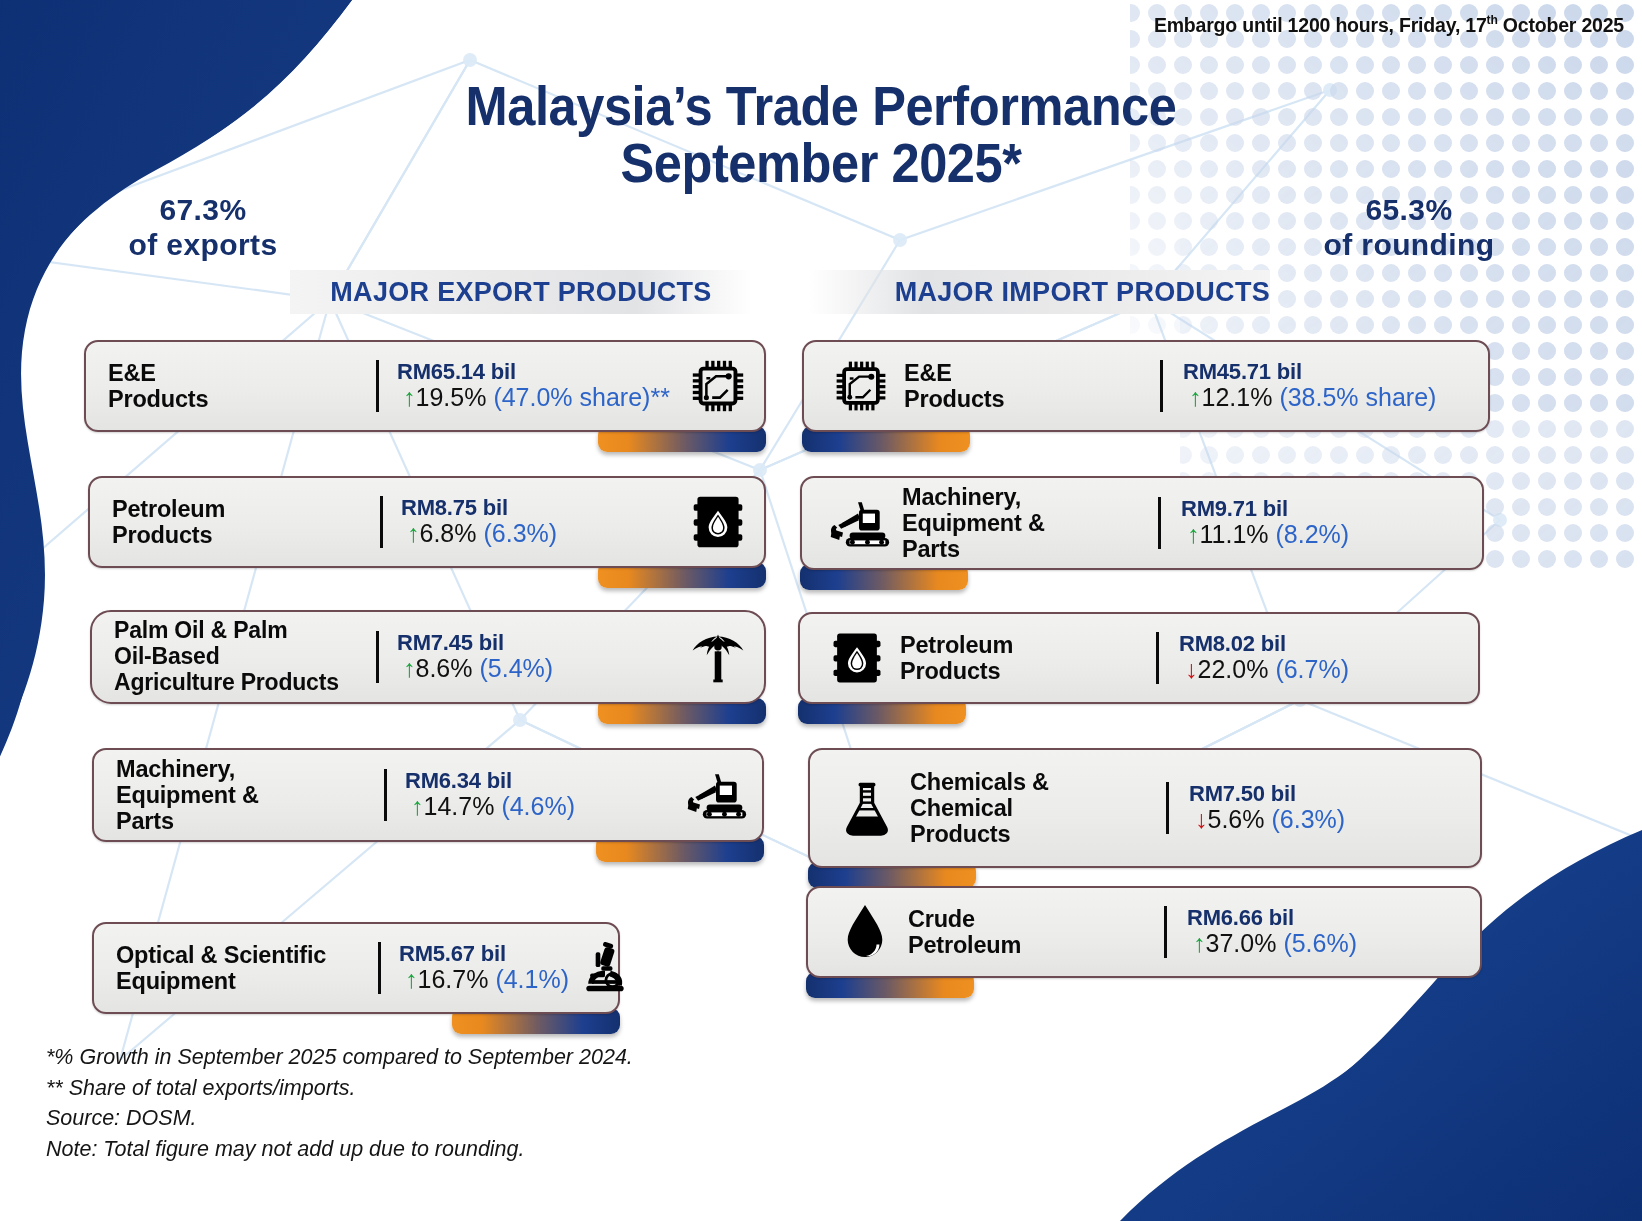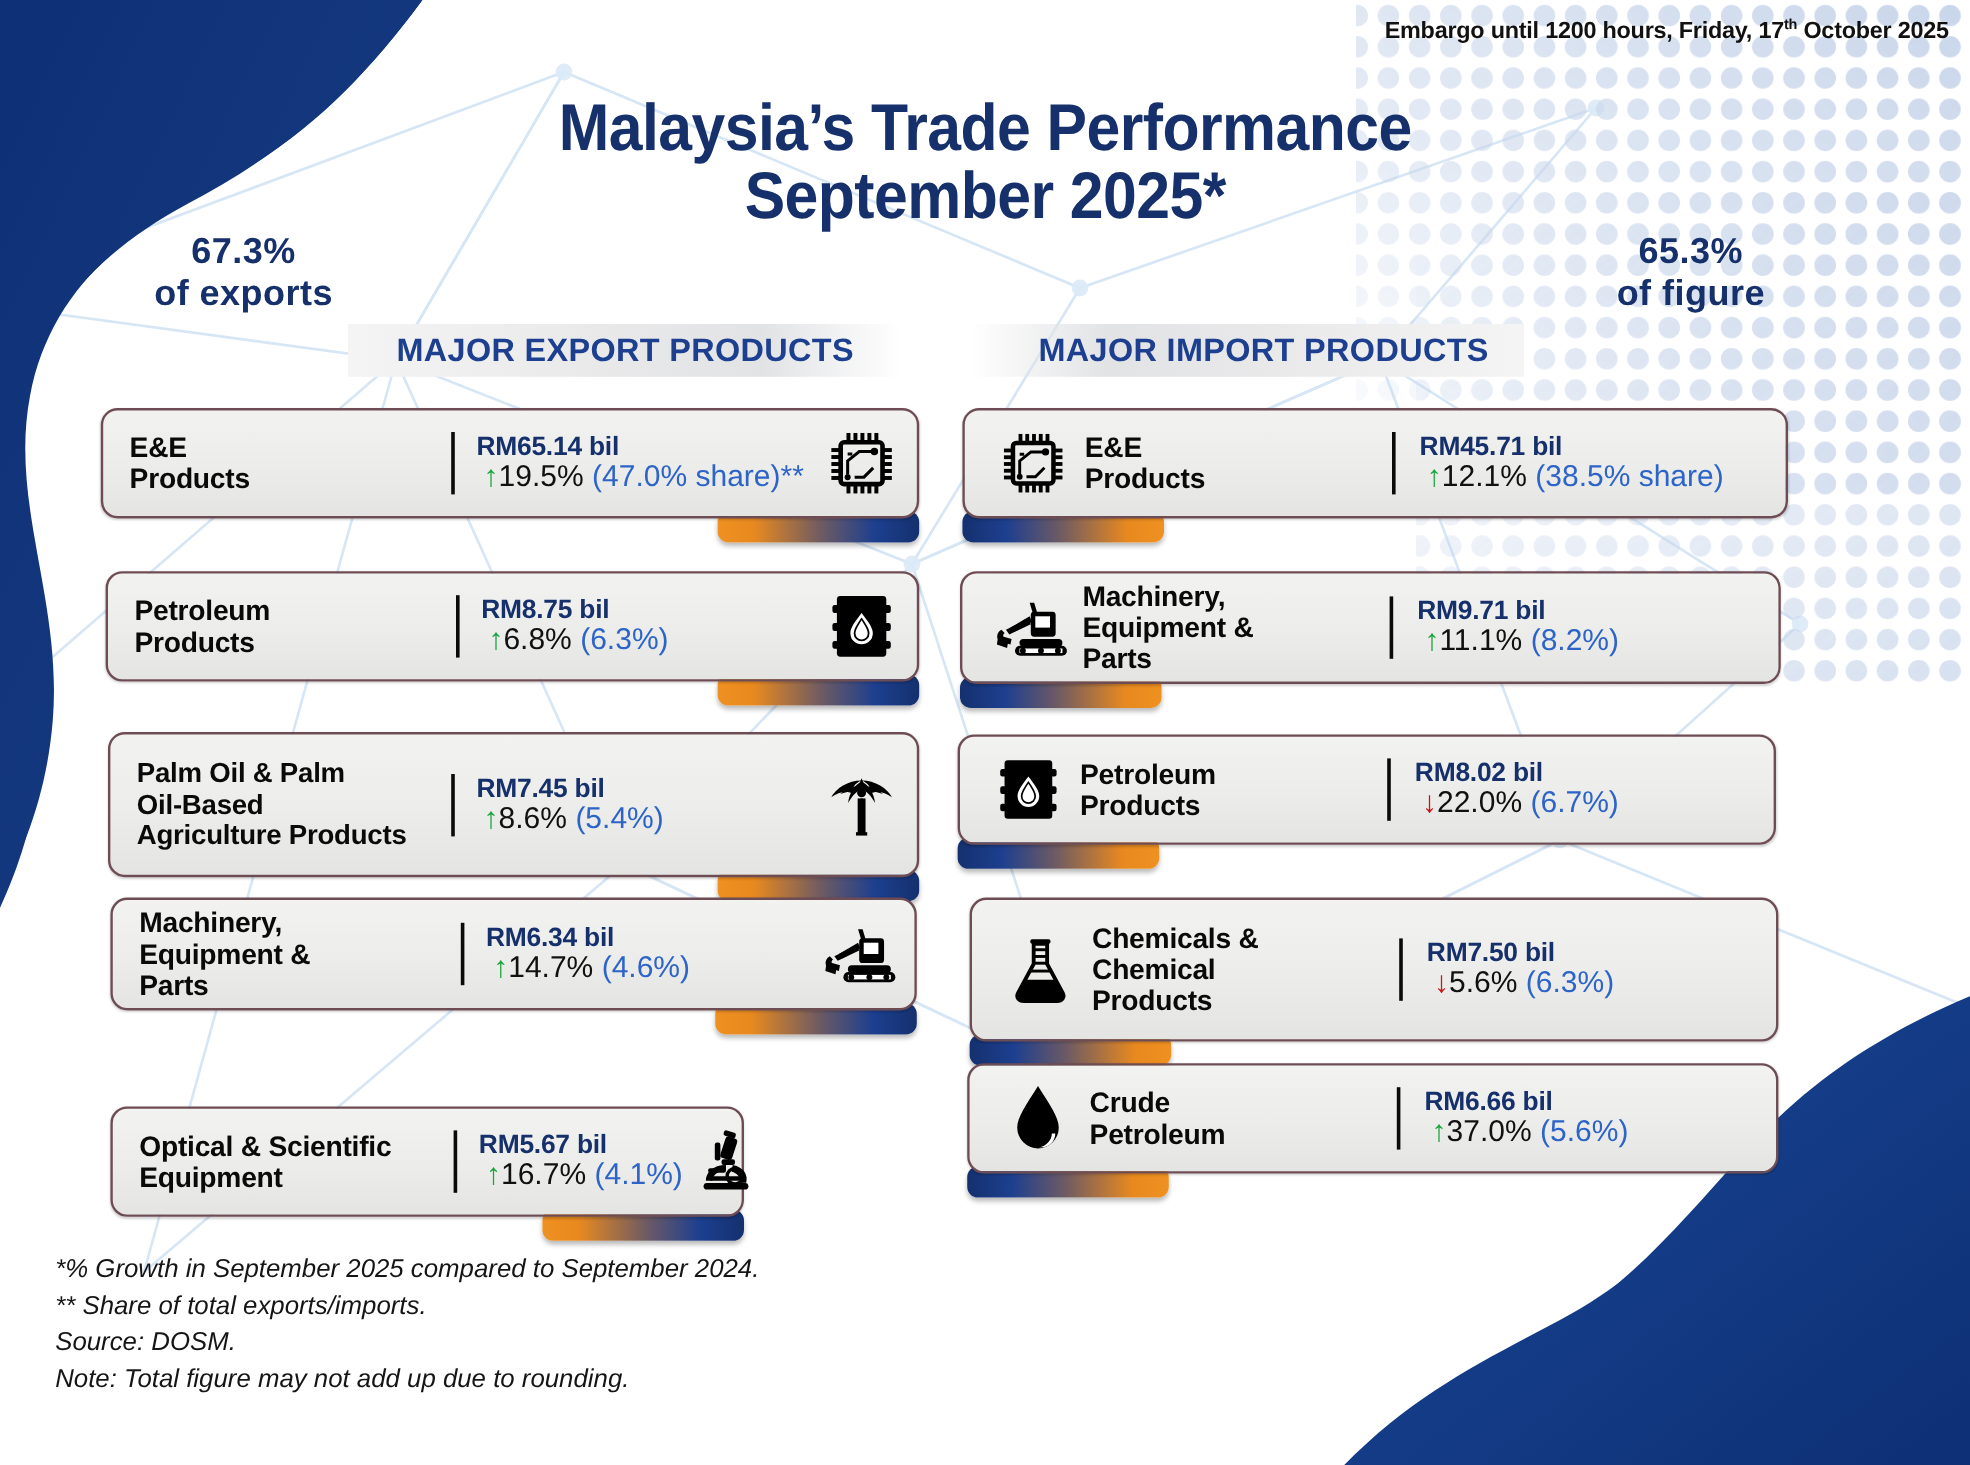--- a/index.html
+++ b/index.html
@@ -68,21 +68,21 @@
     font-size: 27px;
     letter-spacing: 0.3px;
   }
   .colhead.exp {
     top: 270px; left: 290px; width: 462px;
     justify-content: center;
     background: linear-gradient(90deg,#f4f4f4 0%, #e9e9ea 45%, #e2e3e5 75%, rgba(230,231,233,0) 100%);
   }
   .colhead.imp {
     top: 270px; left: 808px; width: 462px;
-    justify-content: center; padding-left: 28px;
+    justify-content: flex-end; padding-left: 28px;
     background: linear-gradient(270deg,#f4f4f4 0%, #e9e9ea 45%, #e2e3e5 75%, rgba(230,231,233,0) 100%);
   }
 
   
   .card-wrap { position: absolute; }
   .card {
     position: relative;
     width: 100%;
     height: 92px;
     background: linear-gradient(180deg,#f2f2f1 0%, #ececeb 55%, #e4e4e3 100%);
@@ -271,21 +271,21 @@
     <span class="l1">Malaysia’s Trade Performance</span>
     <span class="l2">September 2025*</span>
   </div>
 
   <div class="sidepct left">
     <span class="big">67.3%</span>
     <span>of exports</span>
   </div>
   <div class="sidepct right">
     <span class="big">65.3%</span>
-    <span>of figure</span>
+    <span>of rounding</span>
   </div>
 
   <div class="colhead exp">
     <span>MAJOR EXPORT PRODUCTS</span>
   </div>
   <div class="colhead imp">
     <span>MAJOR IMPORT PRODUCTS</span>
   </div>
 
   <div class="card-wrap" style="left:84px; top:340px; width:682px;">
@@ -362,21 +362,21 @@
           <path d="M28 19 C22 27 18 32 18 37 a10 10 0 0 0 20 0 c0-5-4-10-10-18 z" fill="#fff"></path>
           <path d="M28 23 C23.5 29.5 21 33.5 21 37.3 a7 7 0 0 0 14 0 C35 33.5 32.5 29.5 28 23 z" fill="#000"></path>
           <path d="M28 25.5 C24.5 31 22.6 34.2 22.6 37.3 a5.4 5.4 0 0 0 10.8 0 C33.4 34.2 31.5 31 28 25.5 z" fill="#fff"></path>
         </svg>
       </div>
     </div>
   </div>
 
   <div class="card-wrap" style="left:90px; top:610px; width:676px;">
     <div class="shadowbar exp"></div>
-    <div class="card exp" style="height:121px;">
+    <div class="card exp" style="height:94px;border-radius:21px;">
       <div class="label" style="flex:0 0 262px; font-size:23px;">
         <div>Palm Oil &amp; Palm</div>
           <div>Oil-Based</div>
           <div>Agriculture Products</div>
       </div>
       <div class="divider"></div>
       <div class="figs">
         <div class="amount">RM7.45 bil</div>
         <div class="growth">
           <span class="arrow up">↑</span><span>8.6%</span><span class="share">(5.4%)</span>

